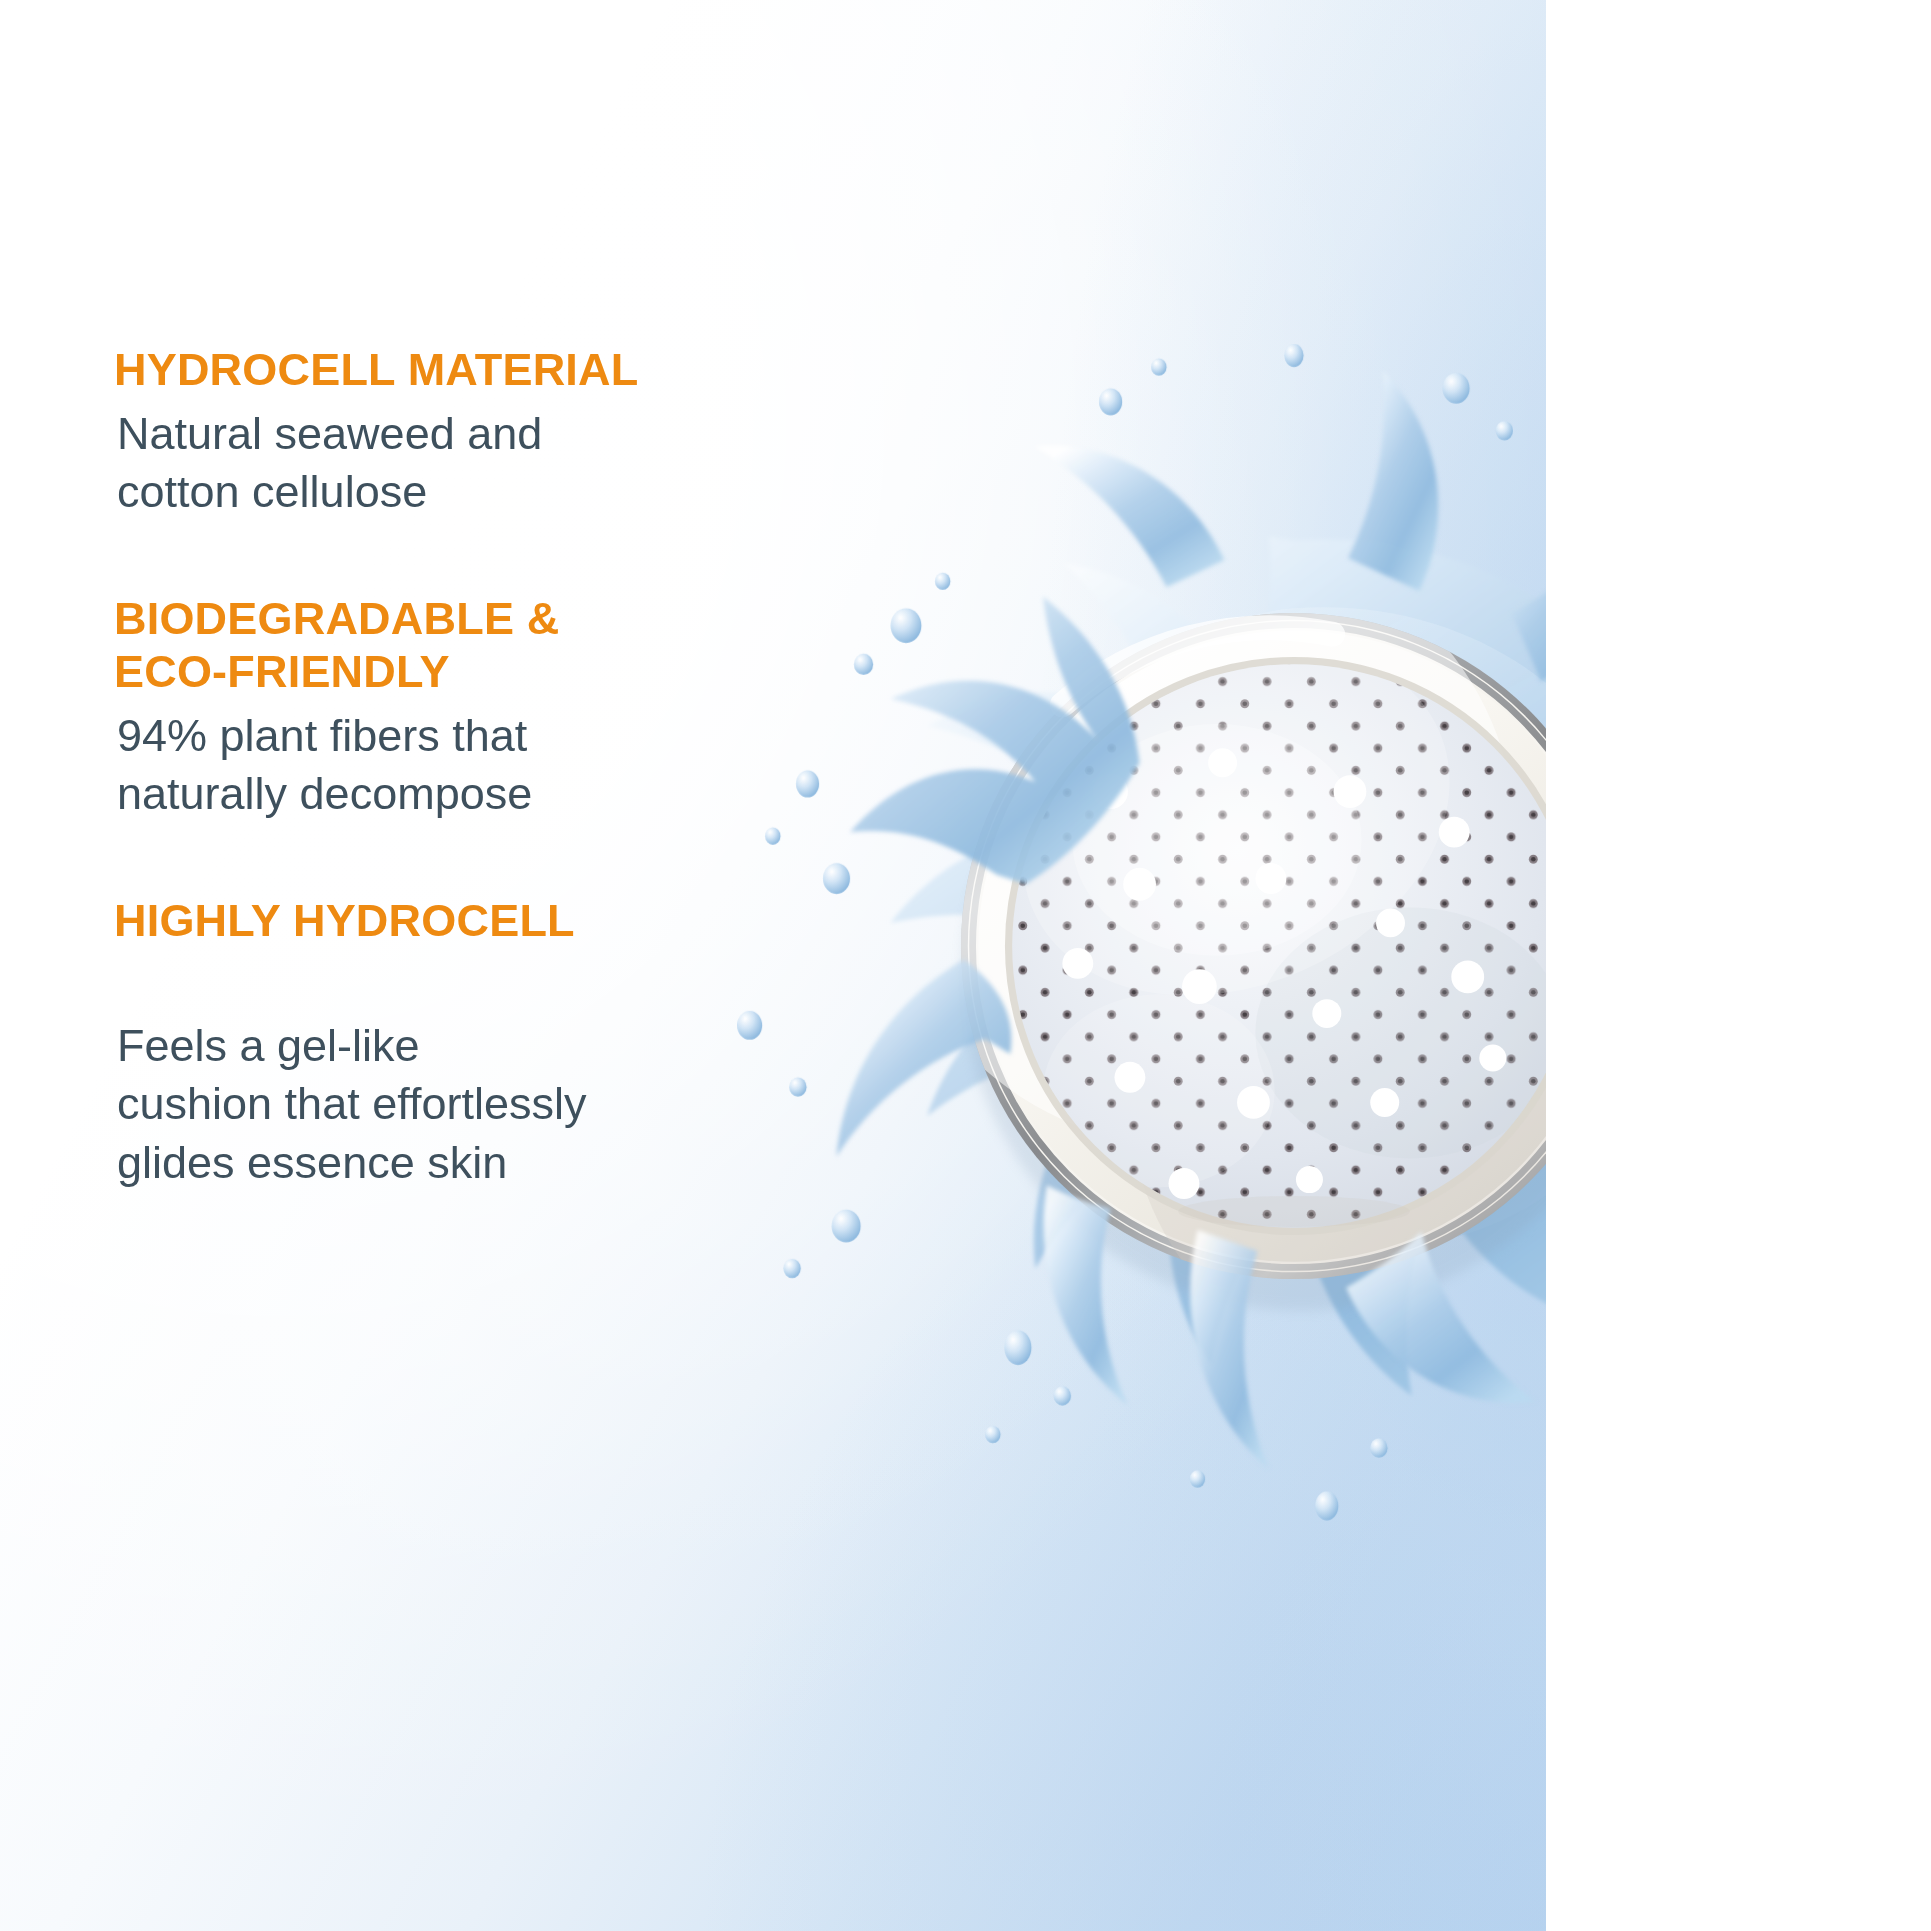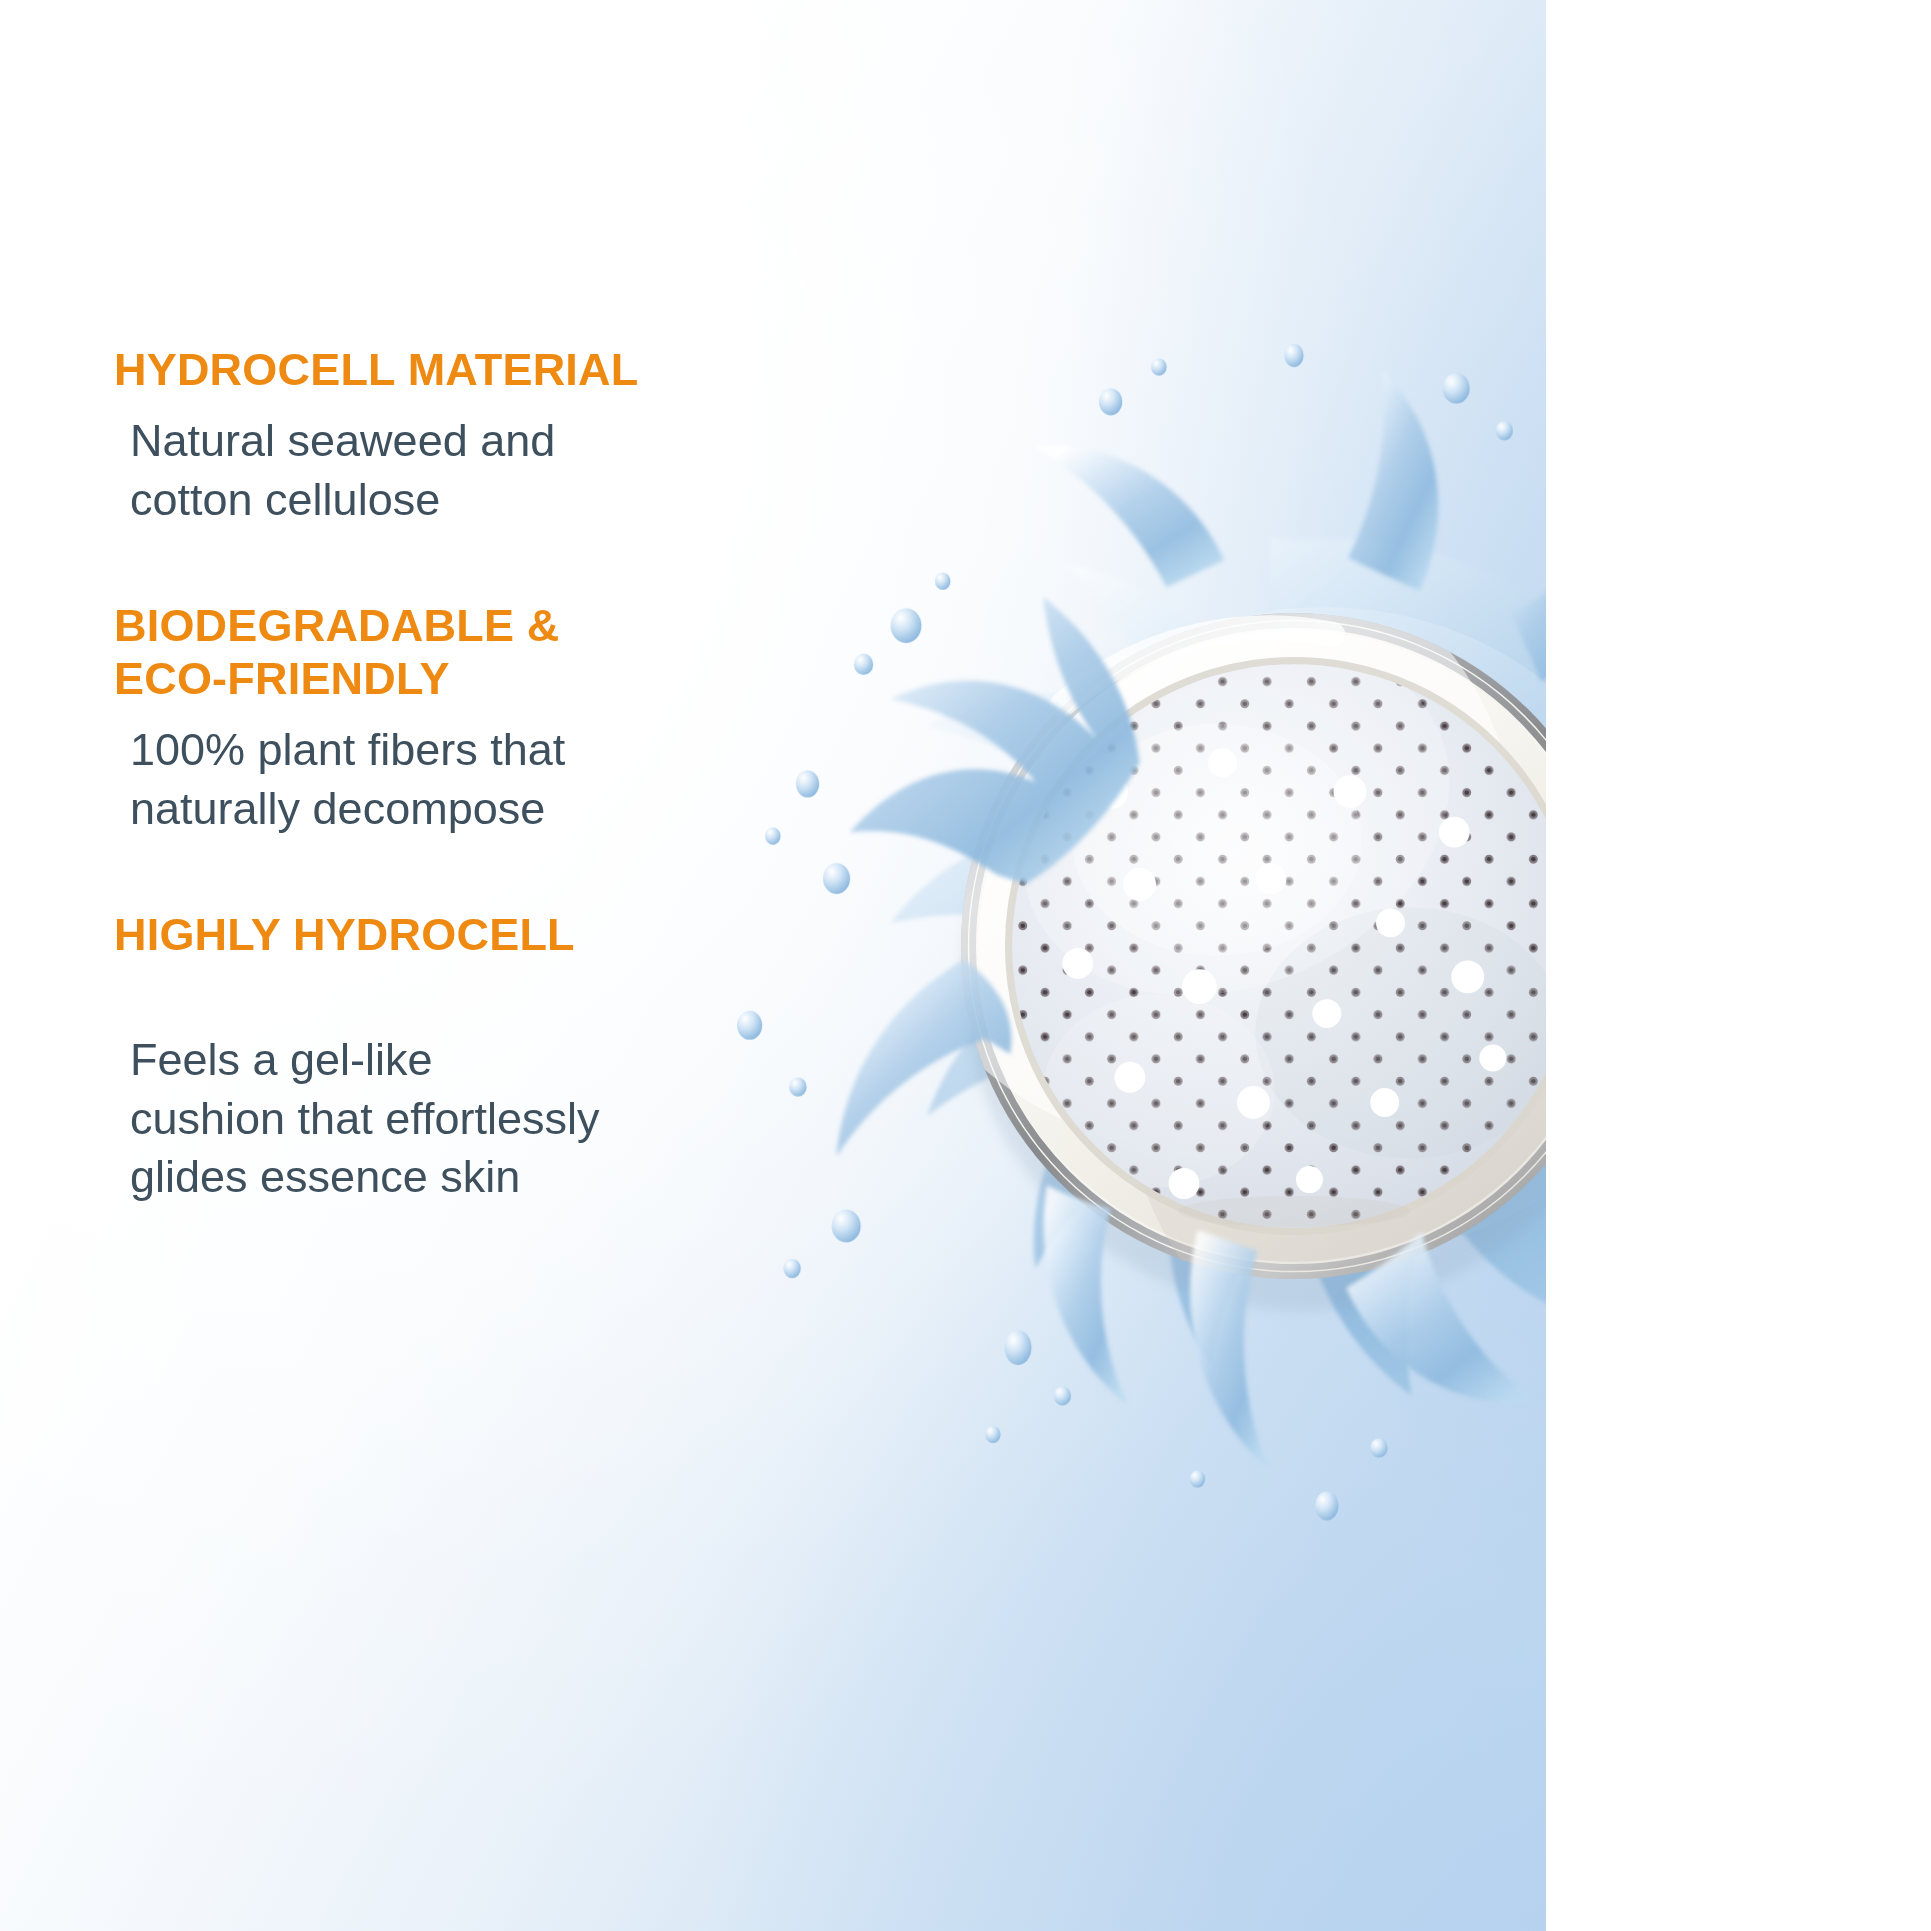--- a/index.html
+++ b/index.html
@@ -73,21 +73,21 @@
     letter-spacing: 0.2px;
     line-height: 1.18;
     margin: 0 0 8.7px 0;
     white-space: pre-line;
   }
   .feature-desc {
     color: #3e505d;
     font-size: 45px;
     font-weight: 300;
     line-height: 1.30;
-    margin: 16px;
+    margin: 3px;
     white-space: pre-line;
   }
 
   
   .product {
     position: absolute;
     left: 657px;
     top: 338px;
     width: 1274px;
     height: 1274px;
@@ -108,21 +108,21 @@
 
     <div class="feature">
       <p class="feature-title">HYDROCELL MATERIAL</p>
       <p class="feature-desc">Natural seaweed and
 cotton cellulose</p>
     </div>
 
     <div class="feature">
       <p class="feature-title">BIODEGRADABLE &amp;
 ECO-FRIENDLY</p>
-      <p class="feature-desc">100% plant fibers that
+      <p class="feature-desc">94% plant fibers that
 naturally decompose</p>
     </div>
 
     <div class="feature">
       <p class="feature-title">HIGHLY HYDROCELL</p>
     </div>
 
     <div class="feature">
       <p class="feature-desc">Feels a gel-like
 cushion that effortlessly

